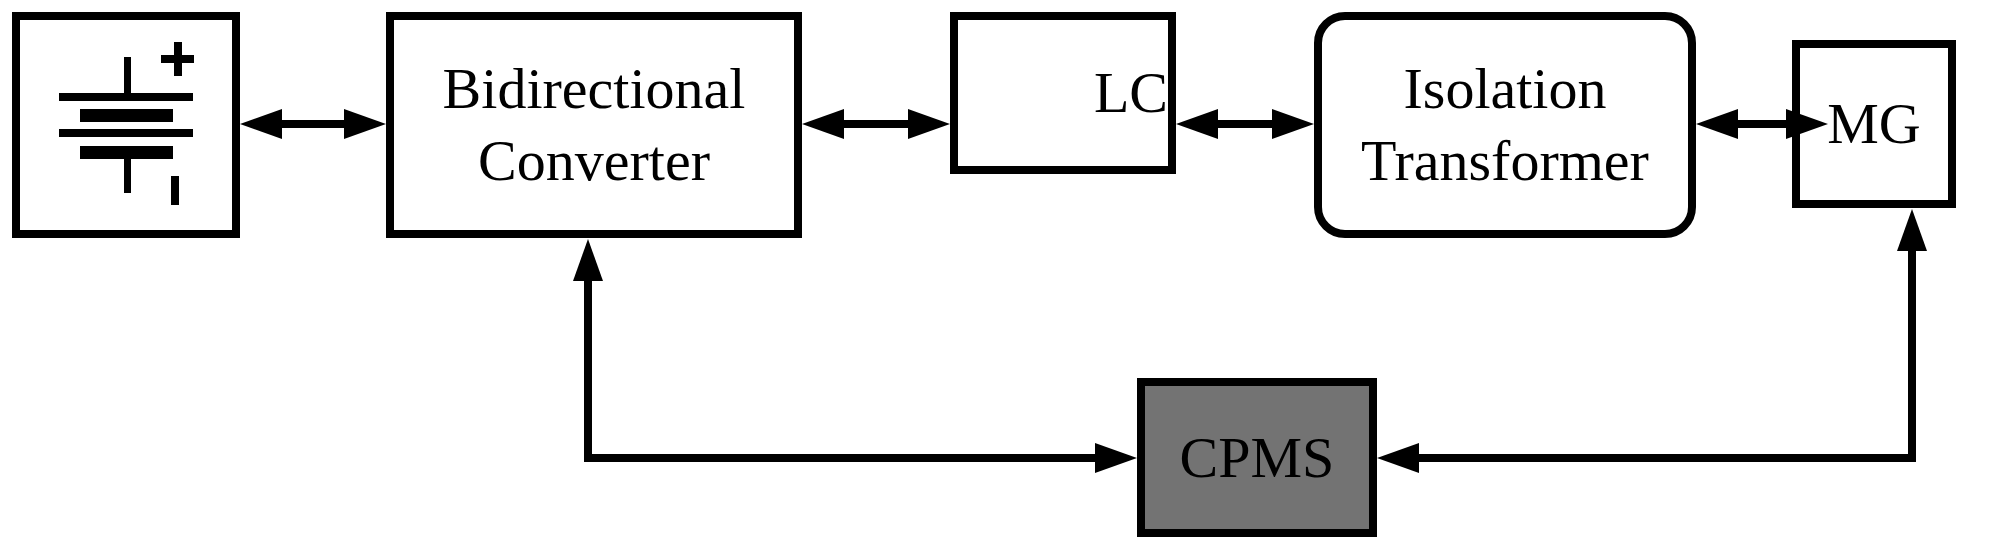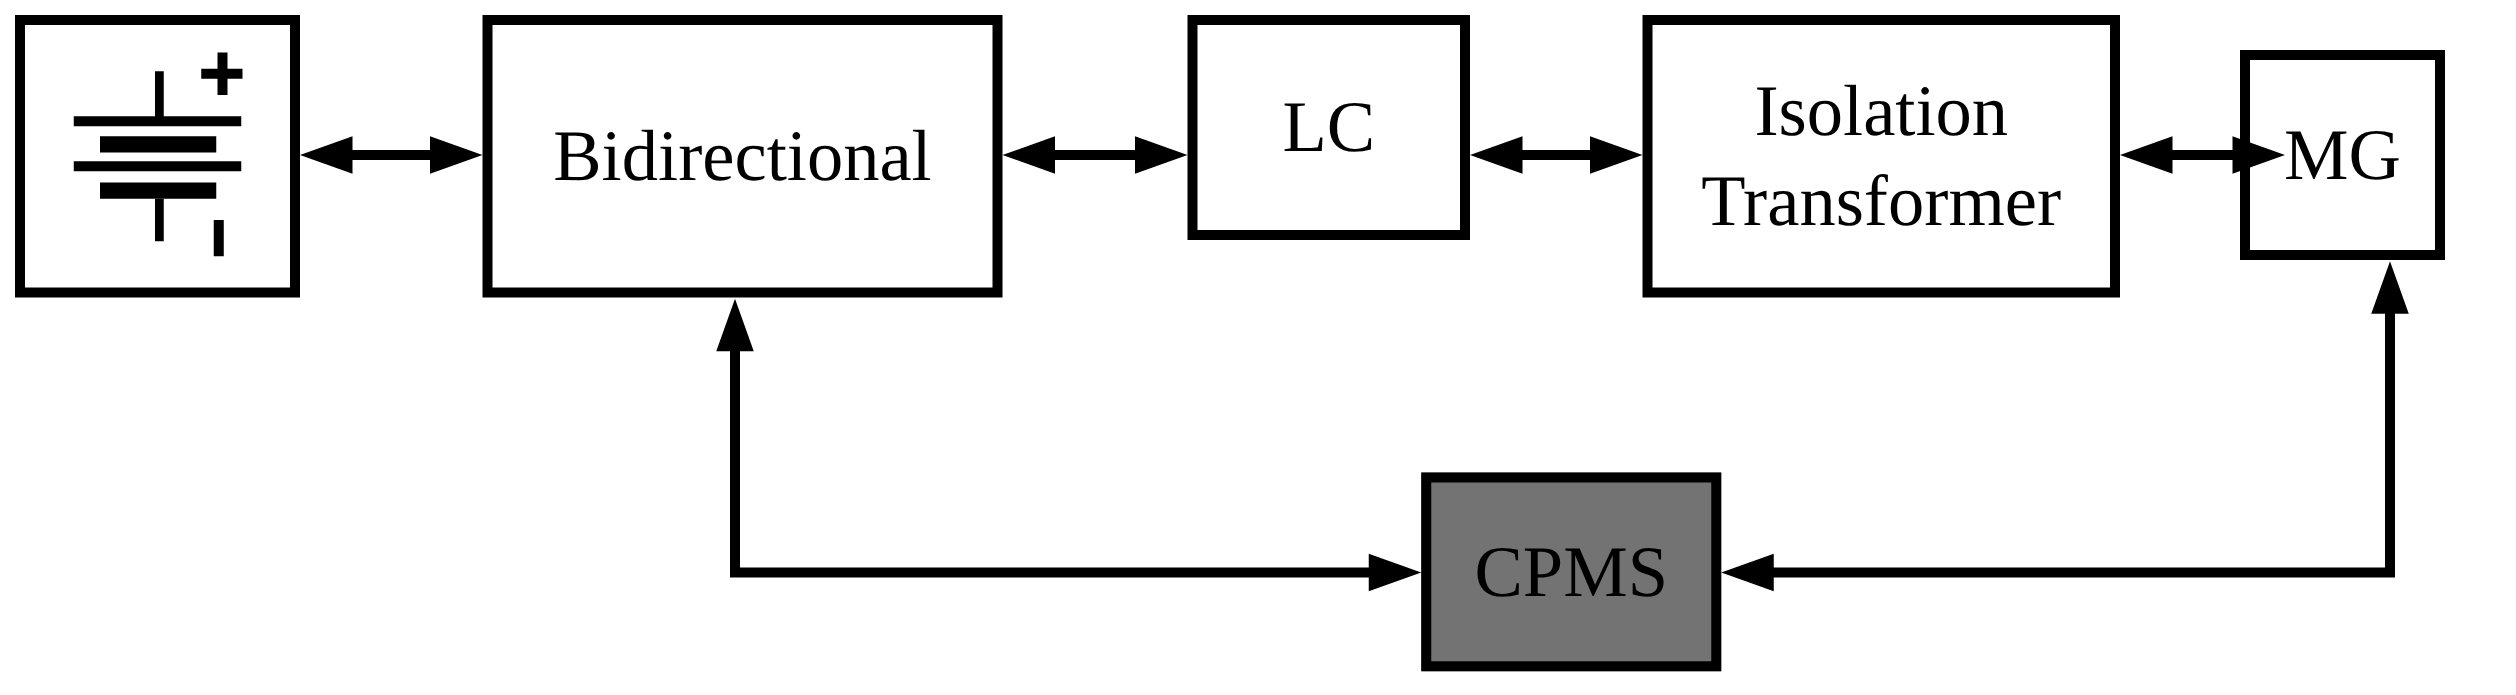--- a/index.html
+++ b/index.html
@@ -20,22 +20,22 @@
     flex-direction:column;
     align-items:center;
     justify-content:center;
     text-align:center;
     font-size:58px;
     line-height:72px;
     white-space:nowrap;
   }
   #battery-block{left:12px;top:12px;width:228px;height:226px;}
   #converter-block{left:386px;top:12px;width:416px;height:226px;}
-  #lc-block{left:950px;top:12px;width:226px;height:180px;}
-  #isolation-block{left:1314px;top:12px;width:382px;height:226px;}
+  #lc-block{left:950px;top:12px;width:226px;height:162px;align-items:flex-end;}
+  #isolation-block{left:1314px;top:12px;width:382px;height:226px;border-radius:31px;}
   #mg-block{left:1792px;top:40px;width:164px;height:168px;}
   #cpms-block{left:1137px;top:378px;width:240px;height:159px;}
   #connector-layer{
     position:absolute;left:0;top:0;width:2013px;height:556px;
     pointer-events:none;
   }
   .battery-svg{display:block;}
 </style>
 </head>
 <body>
@@ -58,20 +58,21 @@
       <rect x="60" y="126" width="93" height="13" fill="#000"></rect>
 
       <rect x="104" y="139" width="7" height="34" fill="#000"></rect>
 
       <rect x="151" y="156" width="8" height="29" fill="#000"></rect>
     </svg>
   </div>
 
   <div class="block" id="converter-block">
     <span>Bidirectional</span>
+    <span>Converter</span>
   </div>
 
   <div class="block" id="lc-block">
     <span>LC</span>
   </div>
 
   <div class="block" id="isolation-block">
     <span>Isolation</span>
     <span>Transformer</span>
   </div>

